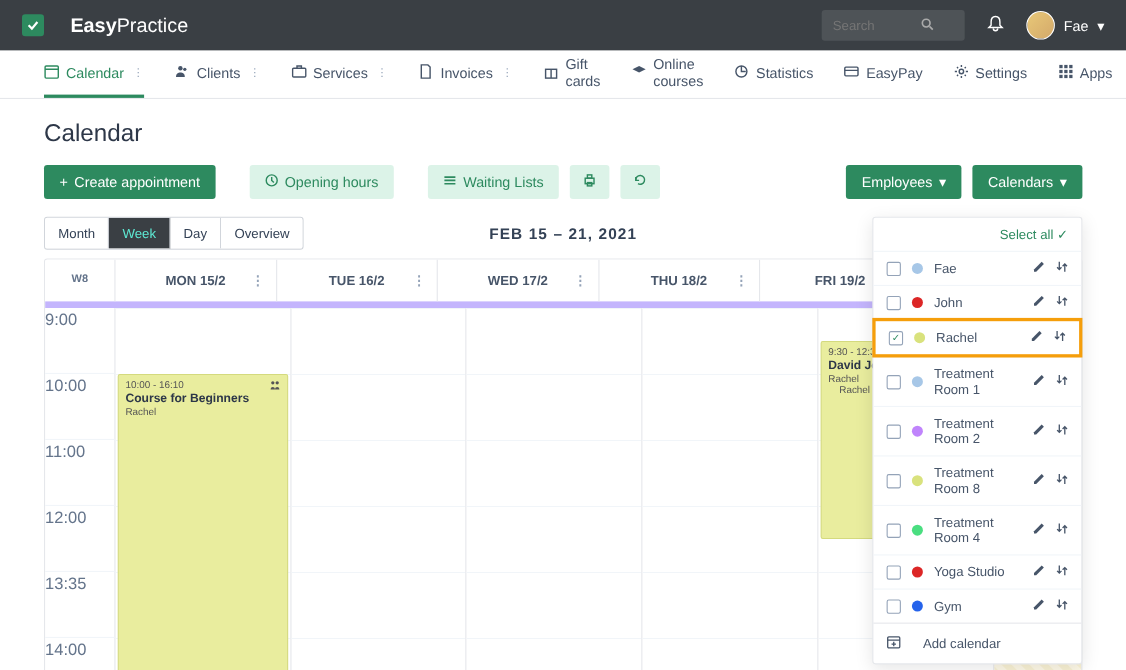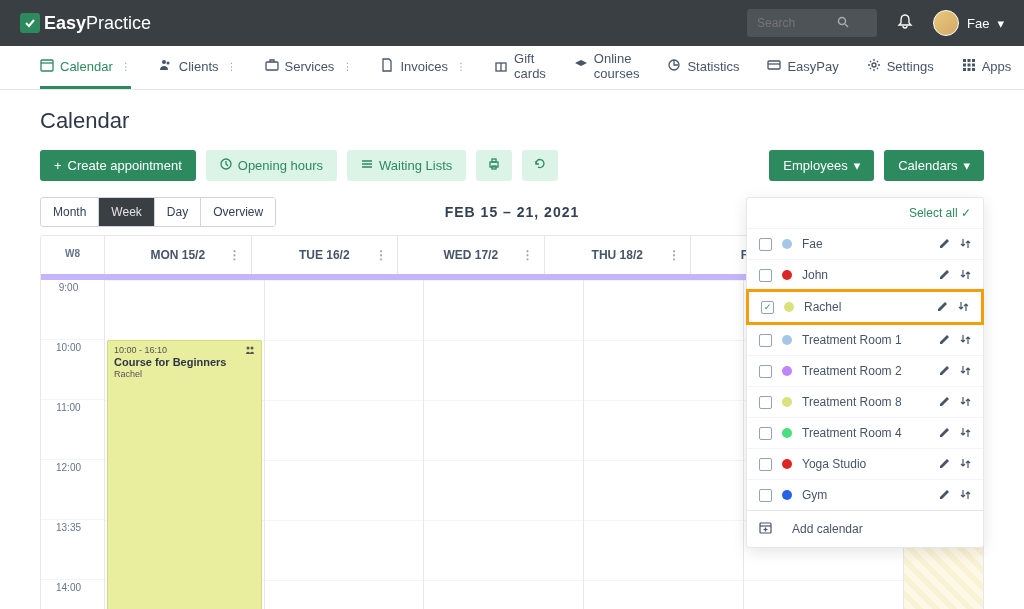--- a/index.html
+++ b/index.html
@@ -1,65 +1,65 @@
 <!DOCTYPE html>
 <html><head>
 <meta charset="utf-8">
 <style>
 * { margin: 0; padding: 0; box-sizing: border-box; }
 body { font-family: -apple-system, BlinkMacSystemFont, "Segoe UI", sans-serif; font-size: 13px; color: #334155; background: #fff; }
 .topbar { background: #3a3f44; height: 46px; display: flex; align-items: center; padding: 0 20px; color: #fff; }
-.logo { display: flex; align-items: center; font-size: 18px; font-weight: 400; gap: 4px; }
+.logo { display: flex; align-items: center; font-size: 18px; font-weight: 400; gap: 24px; }
 .logo b { font-weight: 700; }
 .logo-check { width: 20px; height: 20px; background: #2d8a5f; border-radius: 3px; display: flex; align-items: center; justify-content: center; }
 .top-spacer { flex: 1; }
 .search-box { background: #4e5357; border-radius: 3px; height: 28px; width: 130px; display: flex; align-items: center; padding: 0 10px; color: #aaa; justify-content: flex-start; }
 .search-box input { background: transparent; border: none; color: #ccc; width: 80px; outline: none; font-size: 12px; }
 .bell-icon { margin: 0 20px; color: #fff; font-size: 16px; }
 .user-area { display: flex; align-items: center; gap: 8px; cursor: pointer; }
 .avatar { width: 26px; height: 26px; border-radius: 50%; background: linear-gradient(135deg, #e8c878, #d4a96a); border: 1px solid #fff; }
 .navbar { background: #fff; border-bottom: 1px solid #e5e7eb; height: 44px; display: flex; align-items: center; padding: 0 40px; gap: 28px; }
 .nav-item { display: flex; align-items: center; gap: 6px; color: #475569; font-size: 13px; cursor: pointer; height: 100%; border-bottom: 3px solid transparent; }
 .nav-item.active { color: #2d8a5f; border-bottom: 3px solid #2d8a5f; }
 .nav-dots { color: #94a3b8; font-size: 10px; margin-left: 2px; }
 .page { padding: 18px 40px; }
 .page-title { font-size: 22px; font-weight: 500; margin-bottom: 16px; color: #2d3748; }
 .toolbar { display: flex; align-items: center; gap: 10px; margin-bottom: 16px; }
 .btn { border: none; padding: 8px 14px; border-radius: 3px; font-size: 13px; cursor: pointer; display: flex; align-items: center; gap: 6px; }
 .btn-primary { background: #2d8a5f; color: #fff; font-weight: 500; }
-.btn-mint { background: #dcf3e8; color: #2d8a5f; font-weight: 500; }
+.btn-mint { background: #dcf3e8; color: #2d8a5f; font-weight: 500; margin-left: 21px; }
 .btn-icon { background: #dcf3e8; color: #2d8a5f; padding: 8px 12px; }
 .toolbar-spacer { flex: 1; }
 .btn-dropdown { background: #2d8a5f; color: #fff; padding: 8px 14px; font-weight: 500; }
 .viewbar { display: flex; align-items: center; margin-bottom: 0; position: relative; }
 .tabs { display: flex; border: 1px solid #d1d5db; border-radius: 3px; overflow: hidden; }
 .tab { padding: 7px 12px; font-size: 12px; cursor: pointer; background: #fff; border-right: 1px solid #d1d5db; }
 .tab:last-child { border-right: none; }
-.tab.active { background: #3a3f44; color: #e5e5e5; }
+.tab.active { background: #3a3f44; color: #5eead4; }
 .date-range { position: absolute; left: 50%; transform: translateX(-50%); font-size: 14px; font-weight: 700; letter-spacing: 1px; color: #334155; }
 .calendar-grid { border: 1px solid #e5e7eb; border-radius: 3px; margin-top: 8px; overflow: hidden; position: relative; }
 .cal-header { display: flex; border-bottom: 6px solid #c4b5fd; background: #fff; }
 .time-col-header { width: 64px; text-align: center; padding: 12px 0; font-size: 10px; font-weight: 600; color: #64748b; border-right: 1px solid #e5e7eb; }
 .day-header { flex: 1; text-align: center; padding: 12px 0; font-size: 12px; font-weight: 700; color: #475569; border-right: 1px solid #e5e7eb; position: relative; }
 .day-header:last-child { border-right: none; }
 .day-menu { position: absolute; right: 10px; top: 50%; transform: translateY(-50%); color: #94a3b8; font-size: 12px; cursor: pointer; }
 .cal-body { display: flex; height: 360px; position: relative; }
 .time-col { width: 64px; border-right: 1px solid #e5e7eb; }
-.time-slot { height: 60px; text-align: center; padding: 2px 8px 0 0; font-size: 10px; color: #64748b; border-bottom: 1px solid #f1f5f9; }
+.time-slot { height: 60px; text-align: left; padding: 2px 8px 0 0; font-size: 15px; color: #64748b; border-bottom: 1px solid #f1f5f9; }
 .days-area { flex: 1; display: flex; position: relative; }
 .day-col { flex: 1; border-right: 1px solid #e5e7eb; position: relative; background-image: linear-gradient(#f1f5f9 1px, transparent 1px); background-size: 100% 60px; }
 .day-col:last-child { border-right: none; }
 .day-col.hatched { background-image: repeating-linear-gradient(45deg, #fef9e7 0, #fef9e7 6px, #f9f2d4 6px, #f9f2d4 12px), linear-gradient(#f1f5f9 1px, transparent 1px); background-size: auto, 100% 60px; }
 .day-col.narrow { flex: 0.5; }
 .event { position: absolute; background: #e9ed9e; border: 1px solid #d4da7e; border-radius: 2px; padding: 4px 6px; font-size: 10px; left: 2px; right: 2px; overflow: hidden; }
 .event .time { font-size: 9px; color: #555; }
 .event .title { font-weight: 700; font-size: 11px; color: #2d3748; margin: 1px 0; }
 .event .sub { font-size: 9px; color: #555; }
 .event-icon { position: absolute; top: 4px; right: 6px; font-size: 10px; color: #555; }
-.dropdown-panel { position: absolute; top: 0; right: 0; width: 238px; background: #fff; border: 1px solid #e5e7eb; border-radius: 3px; box-shadow: 0 4px 16px rgba(0,0,0,0.1); z-index: 10; }
+.dropdown-panel { position: absolute; top: 0; right: 0; width: 191px; background: #fff; border: 1px solid #e5e7eb; border-radius: 3px; box-shadow: 0 4px 16px rgba(0,0,0,0.1); z-index: 10; }
 .dropdown-header { text-align: right; padding: 8px 12px; color: #2d8a5f; font-size: 12px; cursor: pointer; }
 .cal-item { display: flex; align-items: center; padding: 8px 12px; gap: 10px; border-top: 1px solid #f1f5f9; }
 .cal-item.highlighted { border: 3px solid #f59e0b; margin: -1px; position: relative; z-index: 1; }
 .checkbox { width: 13px; height: 13px; border: 1px solid #94a3b8; border-radius: 2px; display: flex; align-items: center; justify-content: center; font-size: 9px; color: #2d8a5f; }
 .dot { width: 10px; height: 10px; border-radius: 50%; }
 .cal-name { flex: 1; font-size: 12px; color: #475569; }
 .cal-actions { display: flex; gap: 10px; color: #475569; font-size: 11px; }
 .cal-actions span { cursor: pointer; }
 .add-cal { display: flex; align-items: center; gap: 20px; padding: 10px 12px; border-top: 1px solid #e5e7eb; color: #475569; font-size: 12px; cursor: pointer; }
 .checkmark-svg { width: 12px; height: 12px; }

